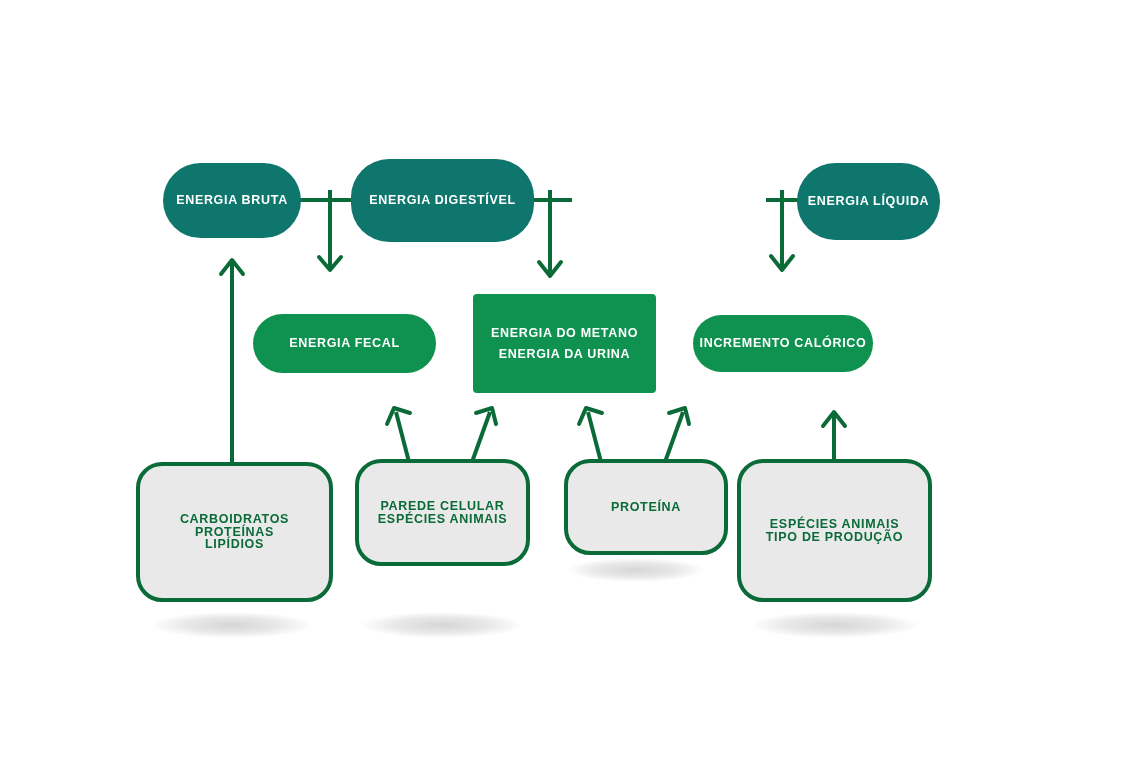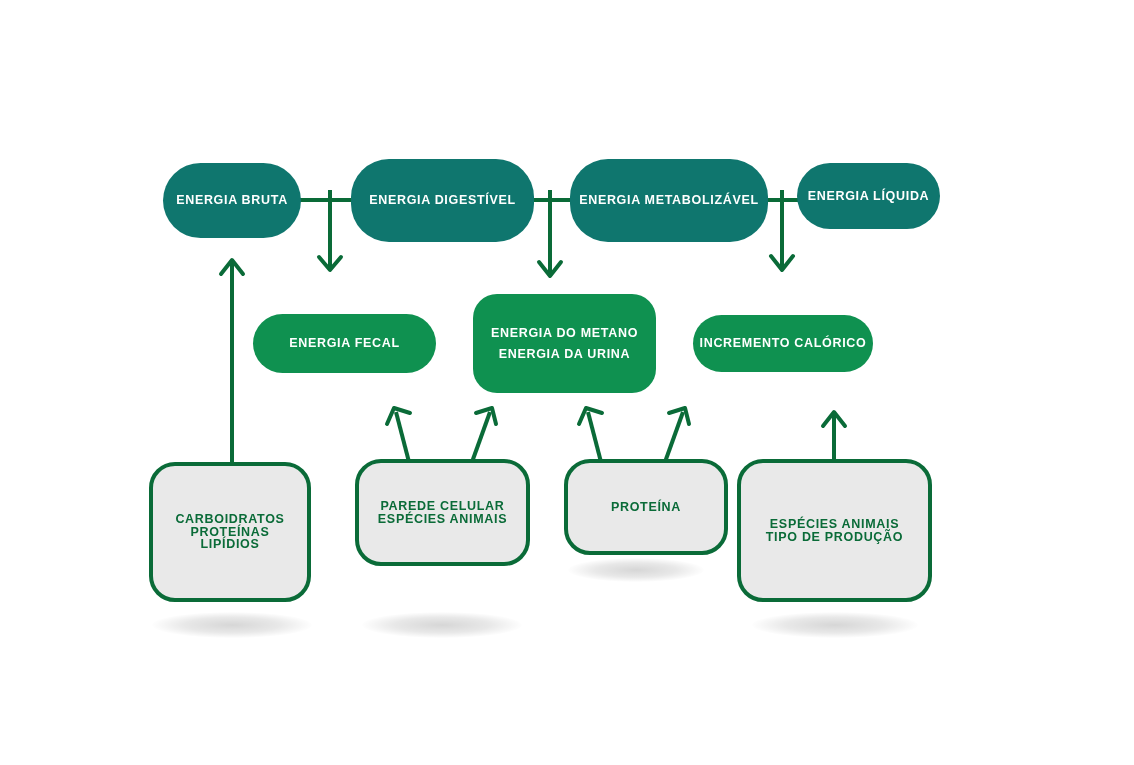--- a/index.html
+++ b/index.html
@@ -58,21 +58,21 @@
     color: #ffffff;
   }
   .node-primary .line {
     font-size: 12.5px;
     line-height: 1;
   }
 
   
   .node-loss {
     background: #0f9150;
-    border-radius: 24px;
+    border-radius: 4px;
     color: #ffffff;
   }
   .node-loss .line {
     font-size: 12.5px;
     line-height: 1;
   }
   .node-loss .line + .line {
     margin-top: 8px;
   }
 
@@ -151,42 +151,39 @@
   <div class="card-shadow" style="left:752px; top:612px; width:166px; height:26px;"></div>
 
   <div class="node node-primary" style="left:163px; top:163px; width:138px; height:75px;">
     <span class="line">ENERGIA BRUTA</span>
   </div>
 
   <div class="node node-primary" style="left:351px; top:159px; width:183px; height:83px;">
     <span class="line">ENERGIA DIGESTÍVEL</span>
   </div>
 
-  <div class="node node-primary" style="left:570px; top:159px; width:198px; height:83px;">
-    <span class="line">ENERGIA METABOLIZÁVEL</span>
-  </div>
-
-  <div class="node node-primary" style="left:797px; top:163px; width:143px; height:66px;">
+
+  <div class="node node-primary" style="left:797px; top:163px; width:143px; height:77px;">
     <span class="line">ENERGIA LÍQUIDA</span>
   </div>
 
   <div class="node node-loss" style="left:253px; top:314px; width:183px; height:59px; border-radius:30px;">
     <span class="line">ENERGIA FECAL</span>
   </div>
 
   <div class="node node-loss" style="left:473px; top:294px; width:183px; height:99px;">
     <span class="line">ENERGIA DO METANO</span>
     <span class="line">ENERGIA DA URINA</span>
   </div>
 
   <div class="node node-loss" style="left:693px; top:315px; width:180px; height:57px; border-radius:29px;align-items:center;">
     <span class="line">INCREMENTO CALÓRICO</span>
   </div>
 
-  <div class="node node-factor" style="left:149px; top:462px; width:162px; height:140px;">
+  <div class="node node-factor" style="left:136px; top:462px; width:197px; height:140px;">
     <span class="line">CARBOIDRATOS</span>
     <span class="line">PROTEÍNAS</span>
     <span class="line">LIPÍDIOS</span>
   </div>
 
   <div class="node node-factor" style="left:355px; top:459px; width:175px; height:107px;">
     <span class="line">PAREDE CELULAR</span>
     <span class="line">ESPÉCIES ANIMAIS</span>
   </div>
 

